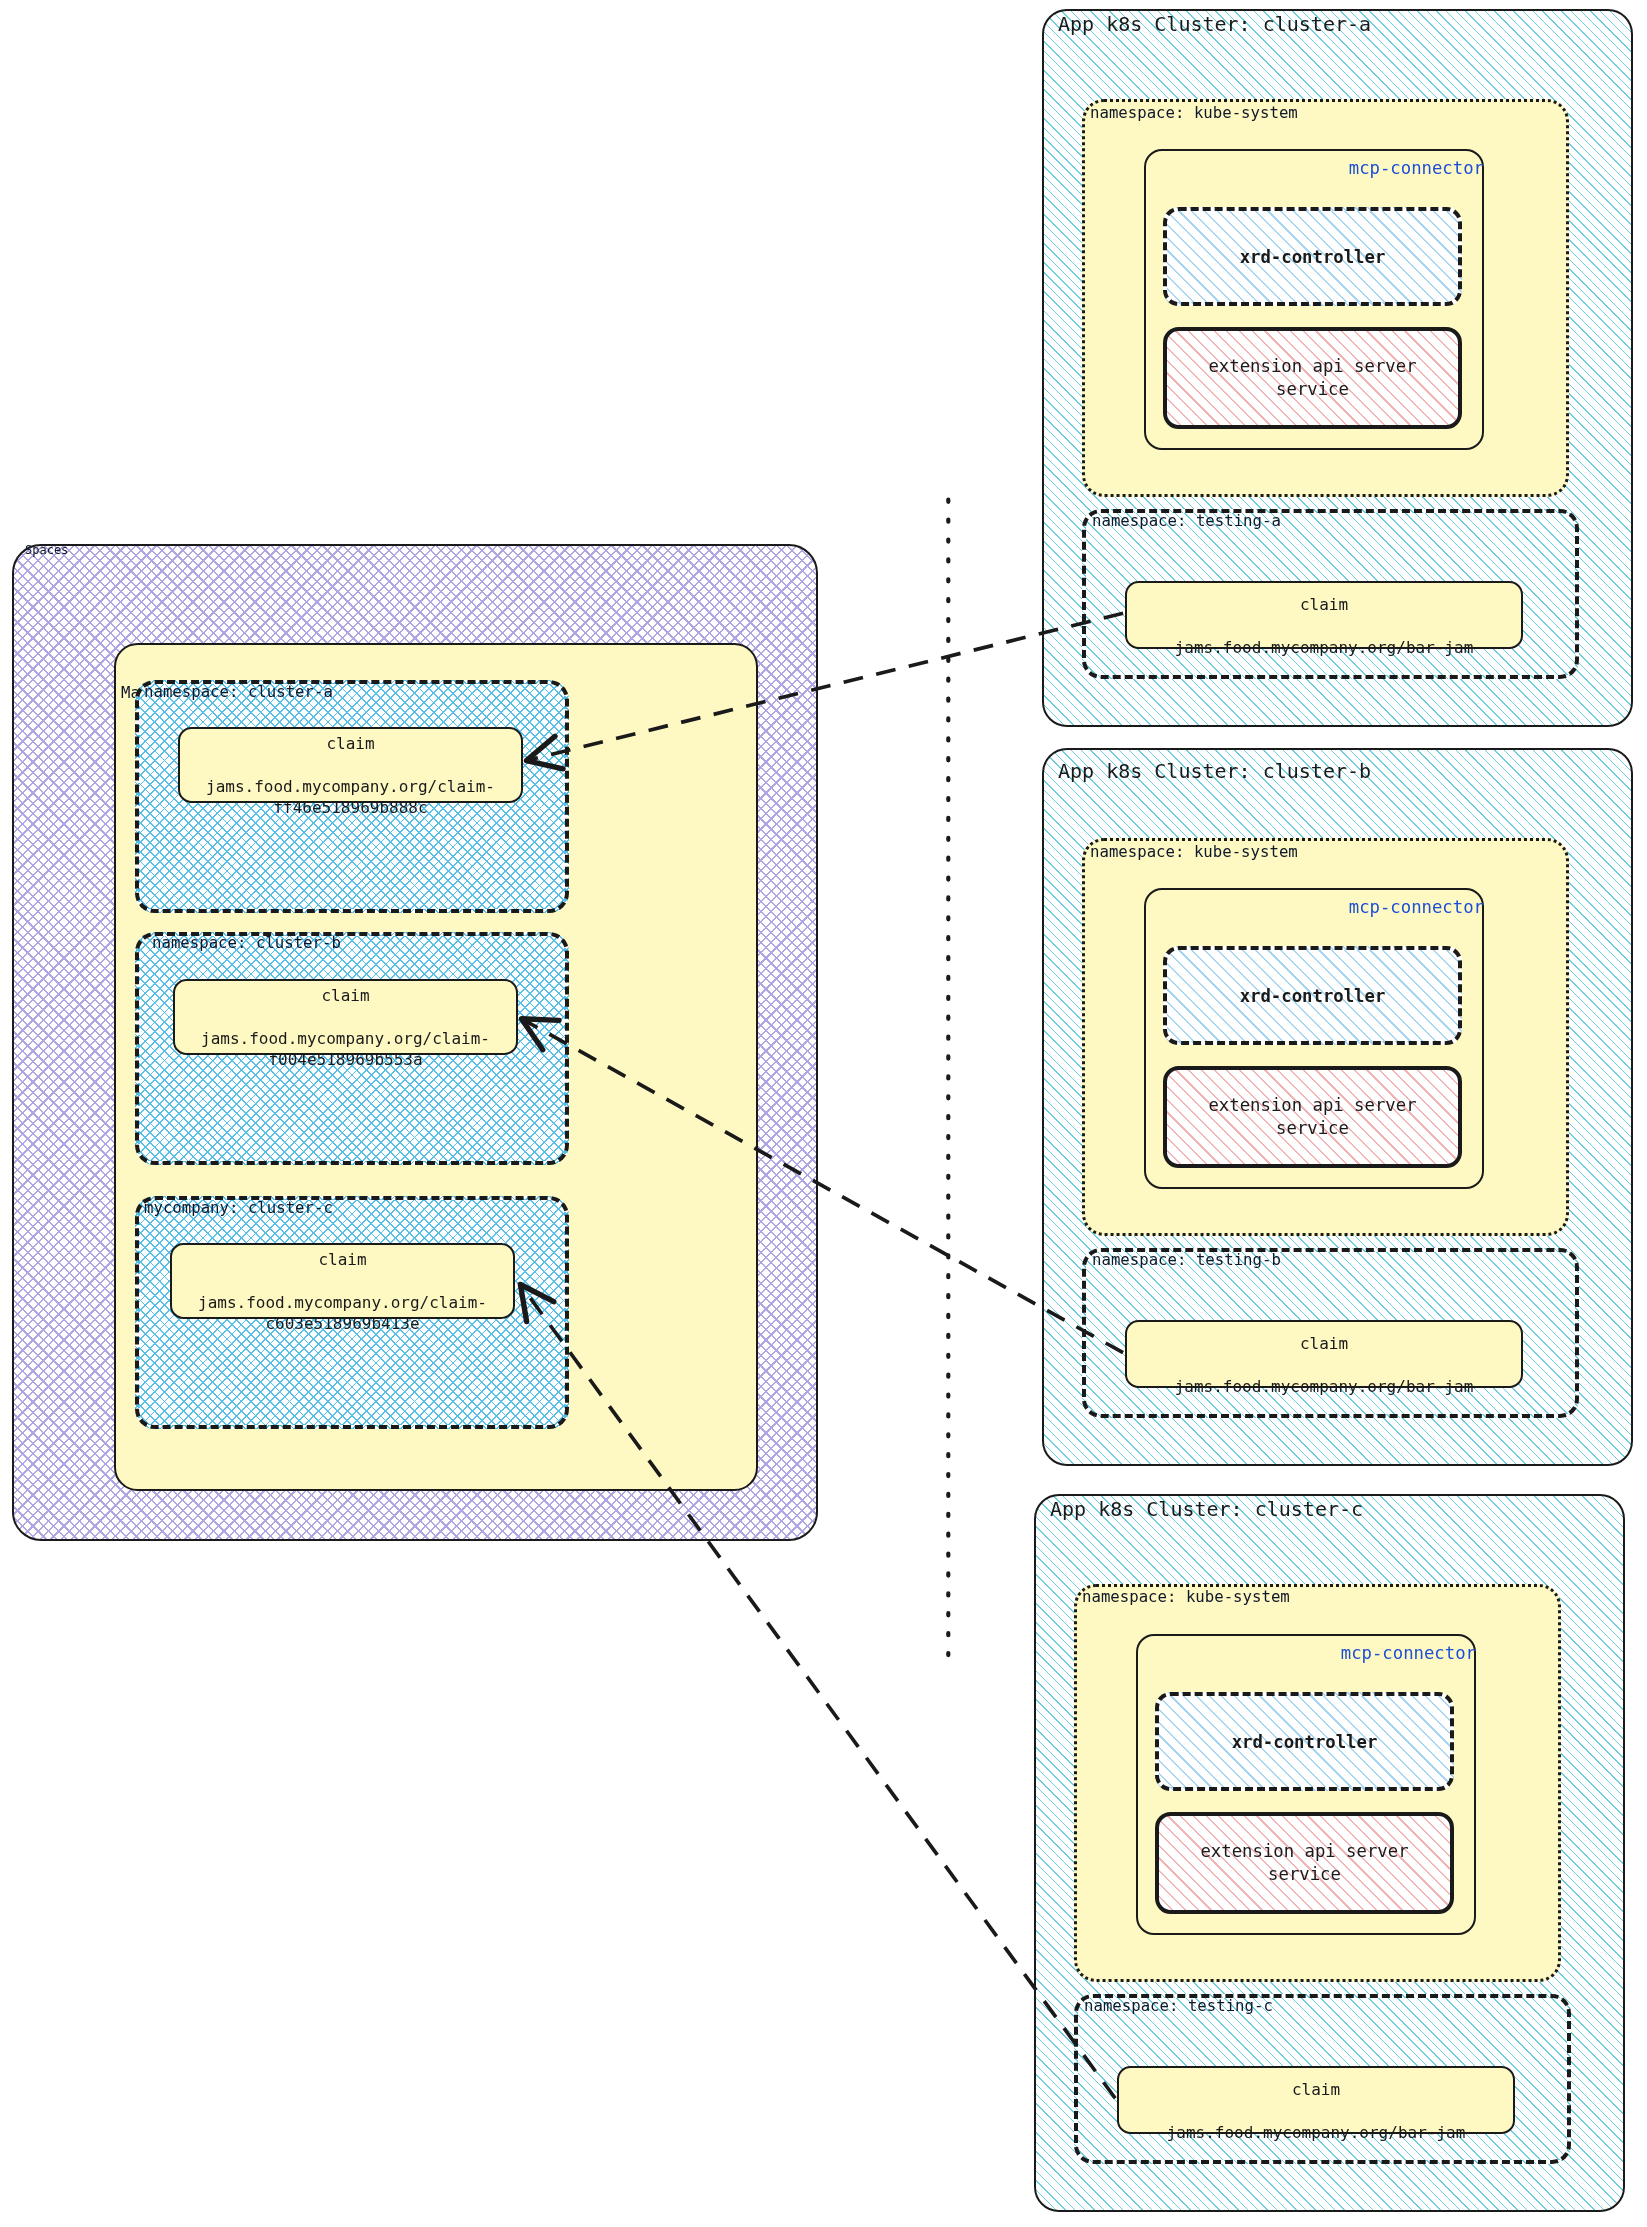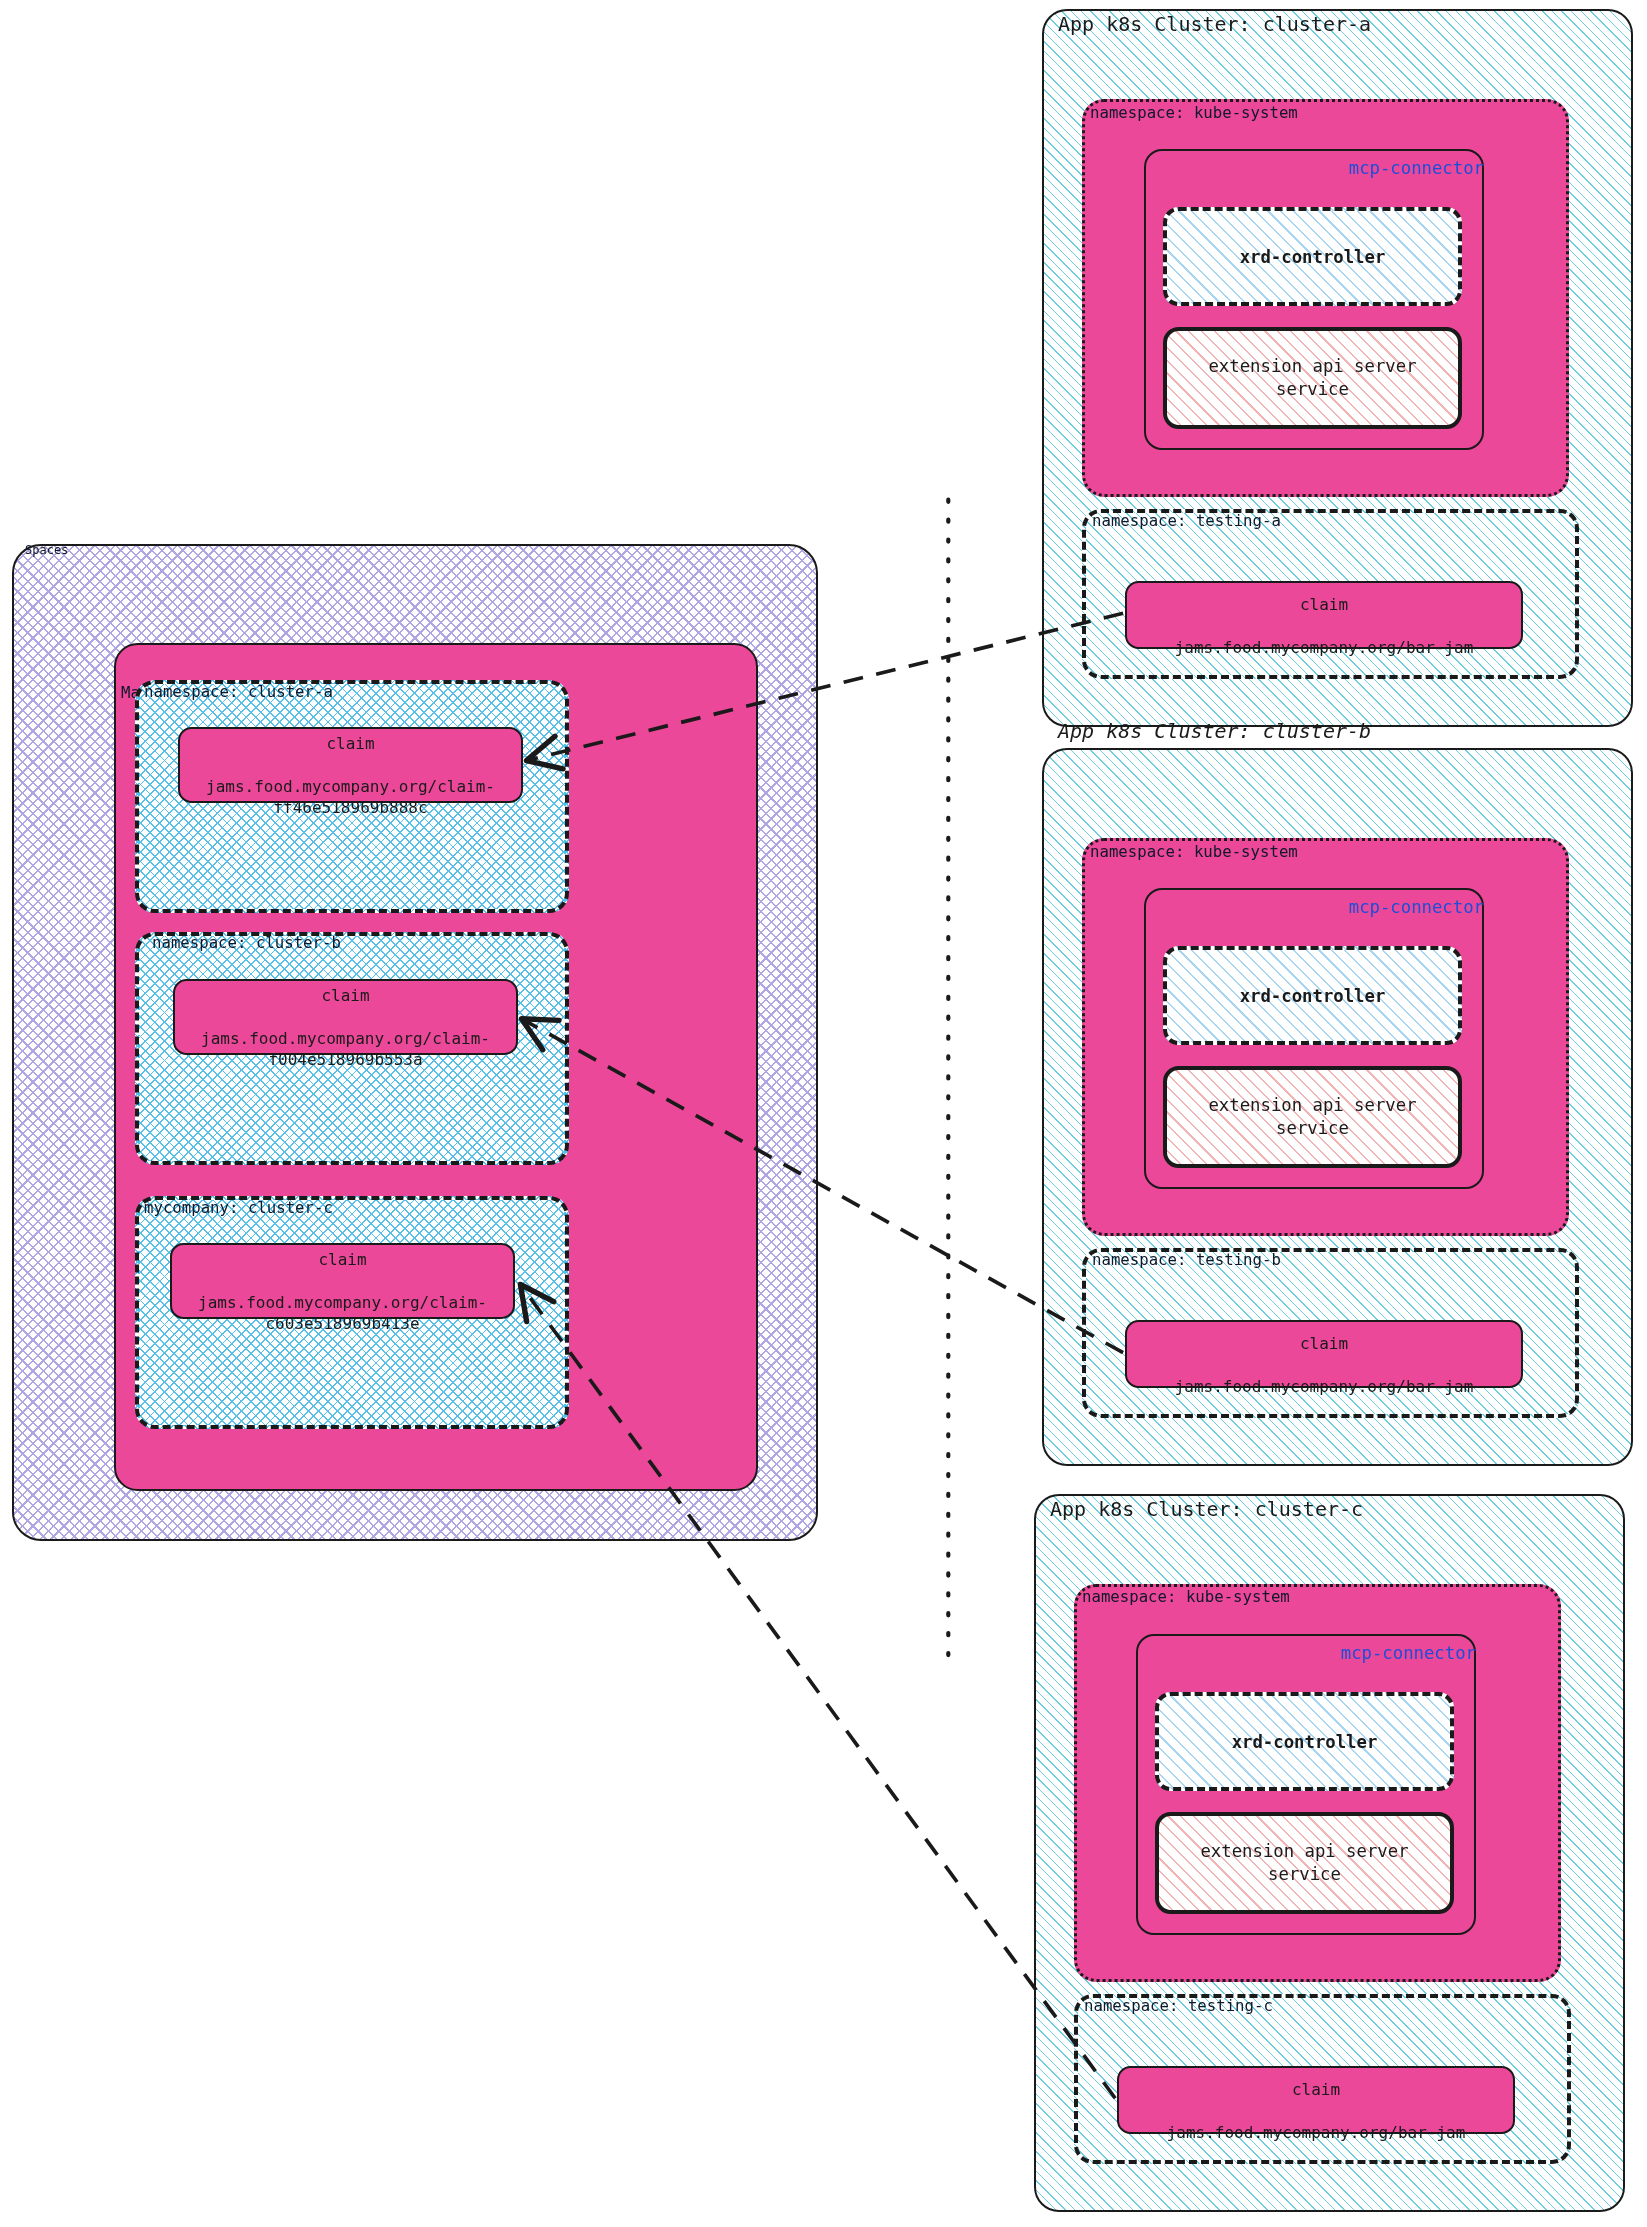--- a/index.html
+++ b/index.html
@@ -24,21 +24,21 @@
   .box {
     position: absolute;
     box-sizing: border-box;
     border-radius: 21px;
   }
   .solid-thin  { border: 2.6px solid #1a1a1a; }
   .solid-thick { border: 4.2px solid #1a1a1a; }
   .dashed-b    { border: 4.2px dashed #1a1a1a; }
   .dotted-b    { border: 3.7px dotted #1a1a1a; }
 
-  .fill-white  { background: #ec4899; }
+  .fill-white  { background: #fef9c3; }
 
   
   .hatch-cyan {
     background-color: #ffffff;
     background-image: repeating-linear-gradient(
         45deg,
         #6ccfe0 0px, #6ccfe0 1px,
         rgba(255,255,255,0) 1px, rgba(255,255,255,0) 6.8px);
   }
   .cross-cyan {
@@ -195,21 +195,21 @@
   <div class="corner-label" style="left:1092px; top:512px;">namespace: testing-a</div>
   <div class="box fill-white solid-thin" style="left:1125px; top:581px; width:398px; height:68px; border-radius:13.6px;">
     <div class="claim-text">
       <span>claim</span><br>
       <span>jams.food.mycompany.org/bar-jam</span>
     </div>
   </div>
 
   <div class="box hatch-cyan solid-thin" style="left:1042px; top:748px; width:591px; height:718px; border-radius:25px;">
   </div>
-  <div class="title-label" style="left:1058px; top:720px;font-style:italic;">App k8s Cluster: cluster-b</div>
+  <div class="title-label" style="left:1058px; top:760px;">App k8s Cluster: cluster-b</div>
 
   <div class="box fill-white dotted-b" style="left:1082px; top:838px; width:487px; height:398px; border-radius:22px;">
   </div>
   <div class="corner-label" style="left:1090px; top:843px;">namespace: kube-system</div>
 
   <div class="box fill-white solid-thin" style="left:1144px; top:888px; width:340px; height:301px; border-radius:18px;">
   </div>
   <div class="center-label" style="left:1144px; top:896px; width:340px;">mcp-connector</div>
 
   <div class="box hatch-blue-soft dashed-b" style="left:1163px; top:946px; width:299px; height:99px; border-radius:15.7px;">

